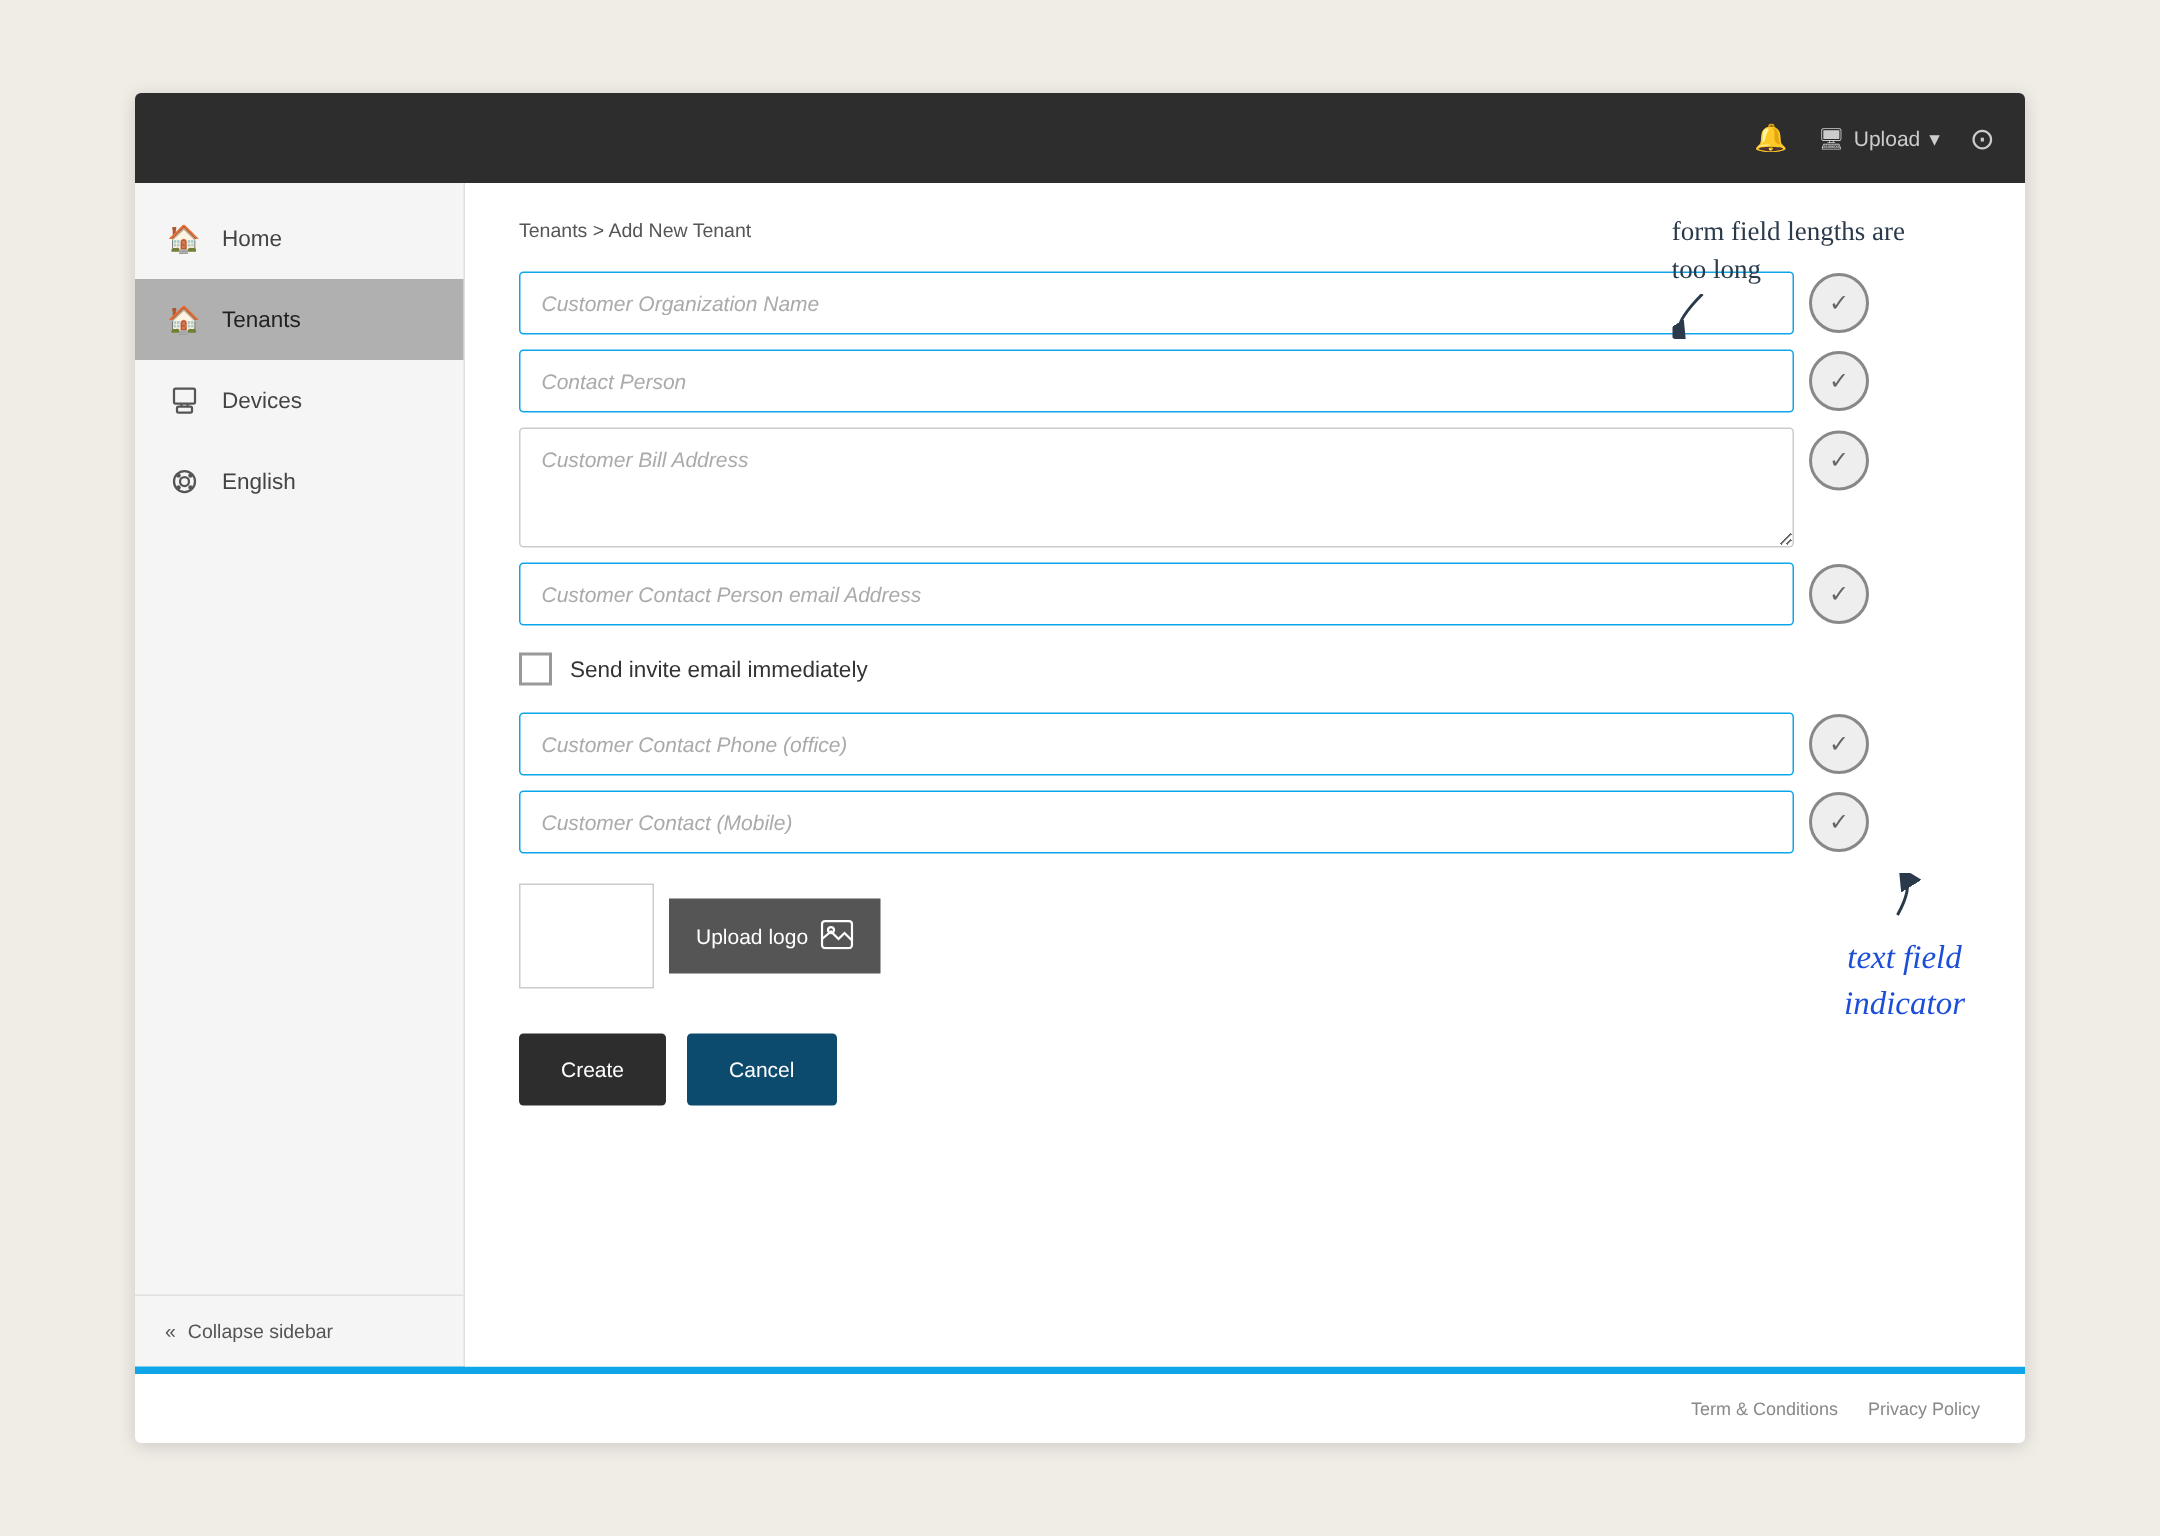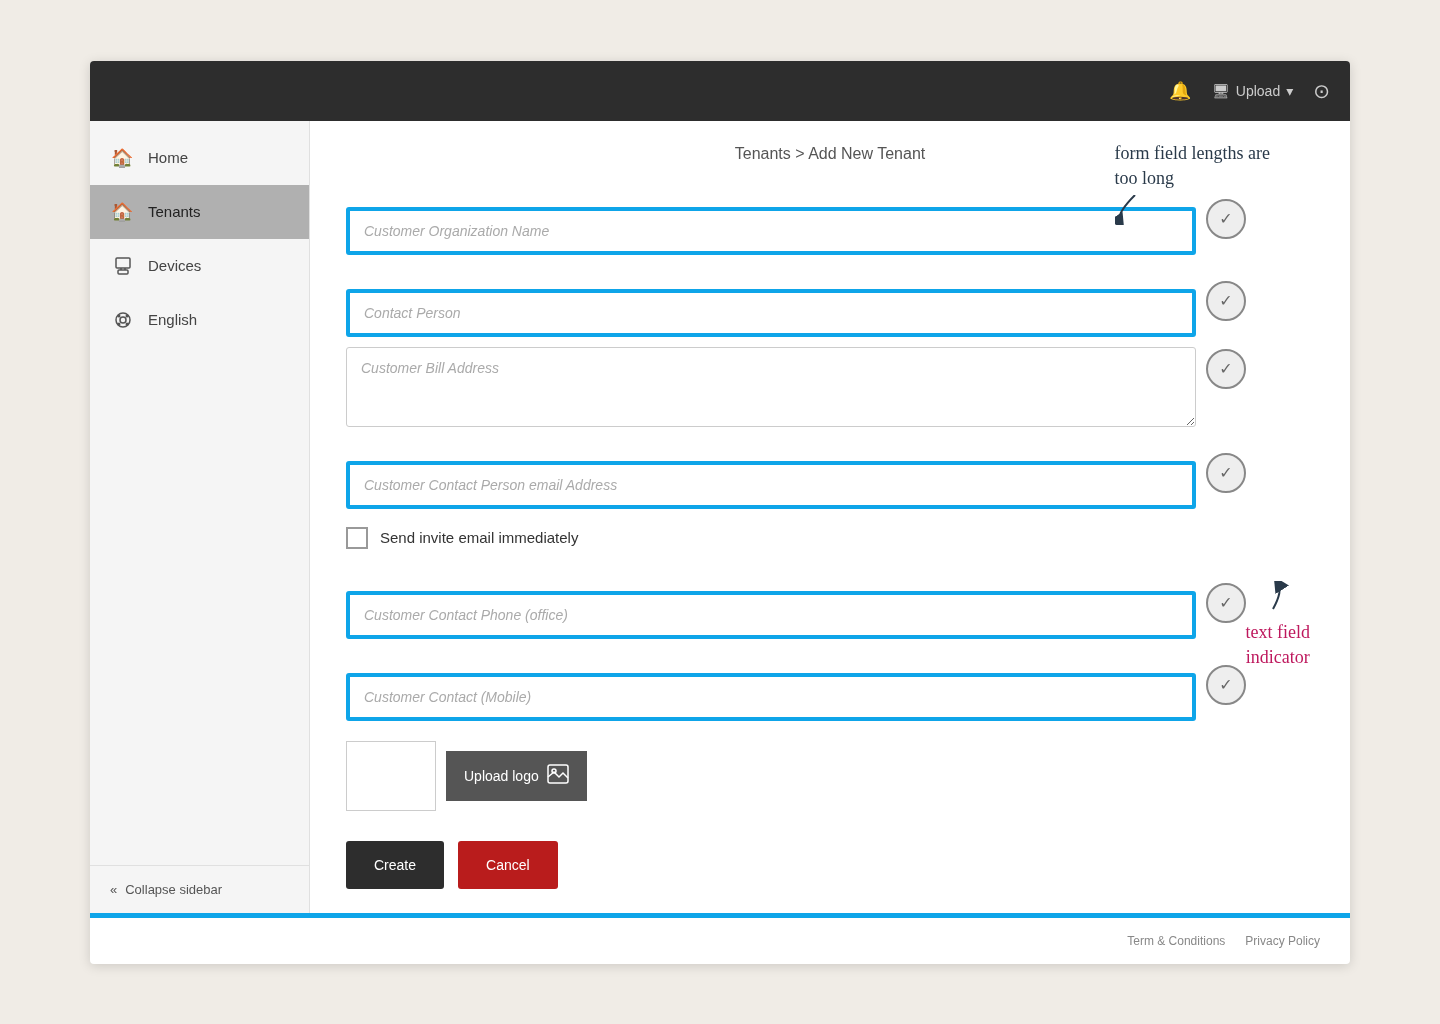--- a/index.html
+++ b/index.html
@@ -103,70 +103,69 @@
     }
     
     .content-area {
       flex: 1;
       padding: 24px 36px;
       background: #ffffff;
       position: relative;
       overflow-y: auto;
     }
     .breadcrumb {
-      font-size: 16px;
+      font-size: 13px;
       color: #555;
       margin-bottom: 20px;
-      text-align: center;
     }
     
     .annotation {
       position: absolute;
       top: 20px;
       right: 80px;
       font-family: 'Comic Sans MS', 'Chalkboard SE', cursive;
       font-size: 18px;
       color: #2a3a4a;
       text-align: left;
       line-height: 1.4;
       pointer-events: none;
     }
     .annotation2 {
       position: absolute;
       top: 460px;
       right: 40px;
       font-family: 'Comic Sans MS', 'Chalkboard SE', cursive;
-      font-size: 18px;
-      color: #be185d;
+      font-size: 22px;
+      color: #1d4ed8;
       text-align: center;
       line-height: 1.4;
       pointer-events: none;
+      font-style: italic;
     }
     
     .form-container {
       display: flex;
       flex-direction: column;
       gap: 10px;
       max-width: 900px;
     }
     .field-row {
       display: flex;
       align-items: center;
       gap: 10px;
     }
     .field-input {
       flex: 1;
-      border: 4px solid #0ea5e9;
+      border: 1px solid #0ea5e9;
       border-radius: 3px;
       padding: 12px 14px;
       font-size: 14px;
       color: #999;
       background: #fff;
       outline: none;
-      margin-top: 24px;
     }
     .field-input::placeholder {
       color: #aaa;
       font-style: italic;
     }
     .field-textarea {
       flex: 1;
       border: 1px solid #ccc;
       border-radius: 3px;
       padding: 12px 14px;
@@ -275,21 +274,21 @@
     .btn-create {
       background: #2d2d2d;
       color: #fff;
       border: none;
       padding: 12px 28px;
       font-size: 14px;
       cursor: pointer;
       border-radius: 3px;
     }
     .btn-cancel {
-      background: #b91c1c;
+      background: #0c4a6e;
       color: #fff;
       border: none;
       padding: 16px 28px;
       font-size: 14px;
       cursor: pointer;
       border-radius: 3px;
     }
     .footer-links {
       display: flex;
       justify-content: flex-end;

